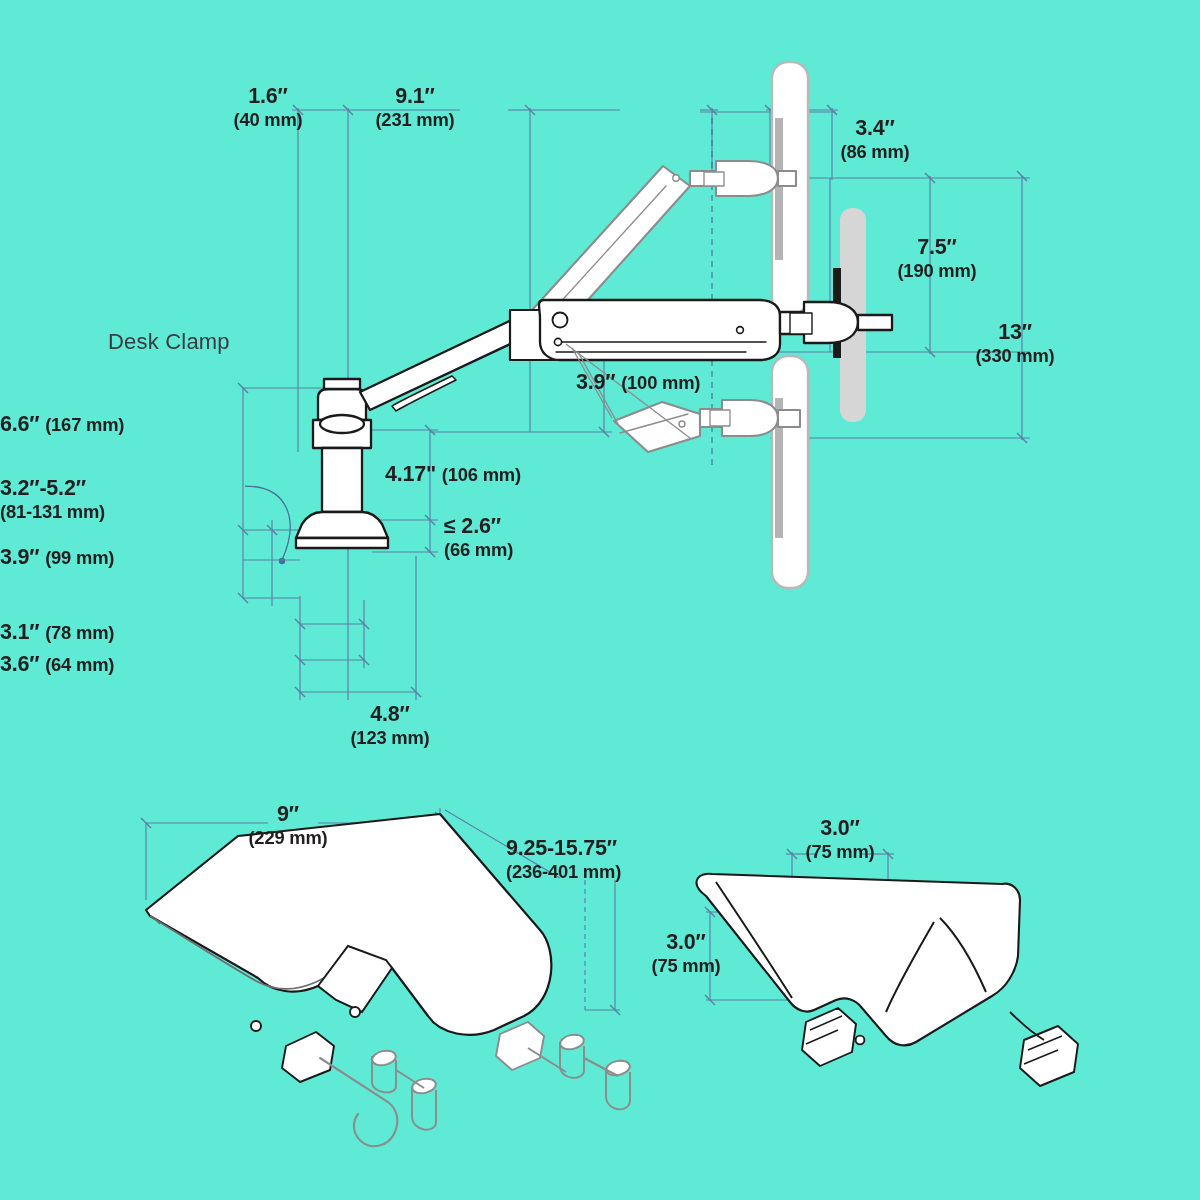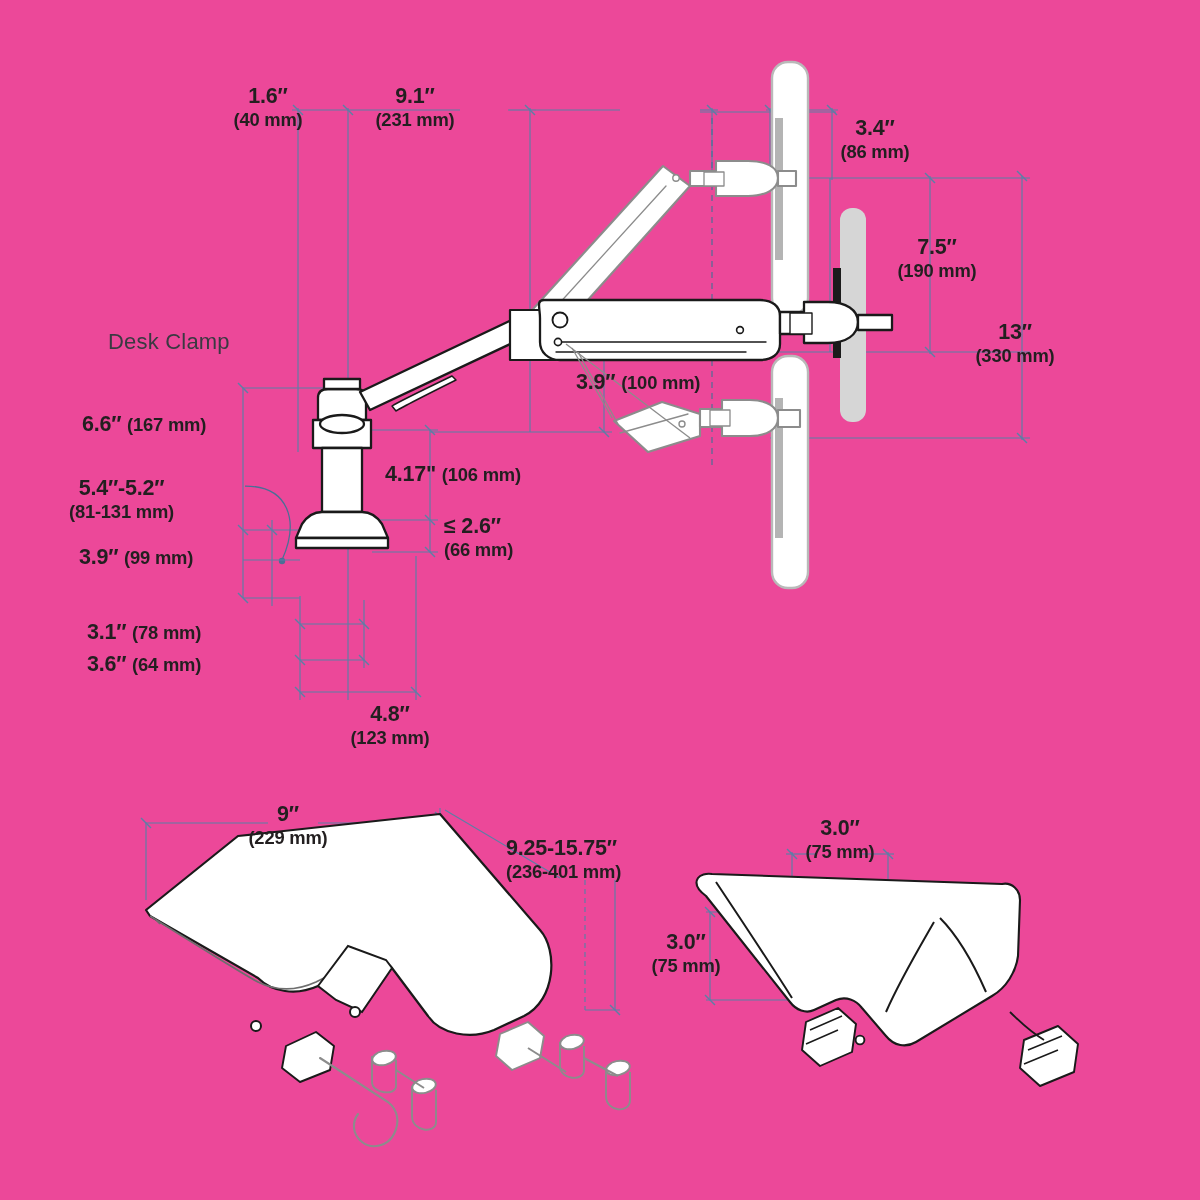--- a/index.html
+++ b/index.html
@@ -1,25 +1,25 @@
 <!DOCTYPE html>
 <html><head>
 <meta charset="utf-8">
 <title>Monitor Arm Dimension Drawing</title>
 <style>
   html,body{margin:0;padding:0;background:#ffffff;}
   body{width:1200px;height:1200px;font-family:"Liberation Sans",sans-serif;
        -webkit-font-smoothing:antialiased;}
-  #sheet{position:relative;width:1200px;height:1200px;overflow:hidden;background:#ec4899;}
+  #sheet{position:relative;width:1200px;height:1200px;overflow:hidden;background:#5eead4;}
   svg.layer{position:absolute;left:0;top:0;width:1200px;height:1200px;}
   .lbl{position:absolute;color:#231f20;font-weight:bold;white-space:nowrap;
        letter-spacing:-0.2px;line-height:1.18;}
   .lbl .mm{font-size:0.855em;}
   .lbl.c{text-align:center;}
-  .lbl.r{text-align:center;}
+  .lbl.r{text-align:left;}
   .deskclamp{position:absolute;color:#3a3a42;font-weight:400;white-space:nowrap;
        font-size:22px;letter-spacing:0.2px;}
   .l20{font-size:21.5px;}
   .lineblk{display:block;}
 </style>
 </head>
 <body>
 
 <div id="sheet">
 
@@ -343,21 +343,21 @@
     <span>3.9″</span>
     <span class="mm">(100 mm)</span>
   </div>
 
   <div class="lbl r l20" style="left:0px;top:412px;width:288px;">
     <span>6.6″</span>
     <span class="mm">(167 mm)</span>
   </div>
 
   <div class="lbl r l20" style="left:0px;top:476px;width:243px;">
-    <span class="lineblk">5.4″-5.2″</span>
+    <span class="lineblk">3.2″-5.2″</span>
     <span class="lineblk mm">(81-131 mm)</span>
   </div>
 
   <div class="lbl r l20" style="left:0px;top:545px;width:272px;">
     <span>3.9″</span>
     <span class="mm">(99 mm)</span>
   </div>
 
   <div class="lbl r l20" style="left:0px;top:620px;width:288px;">
     <span>3.1″</span>

